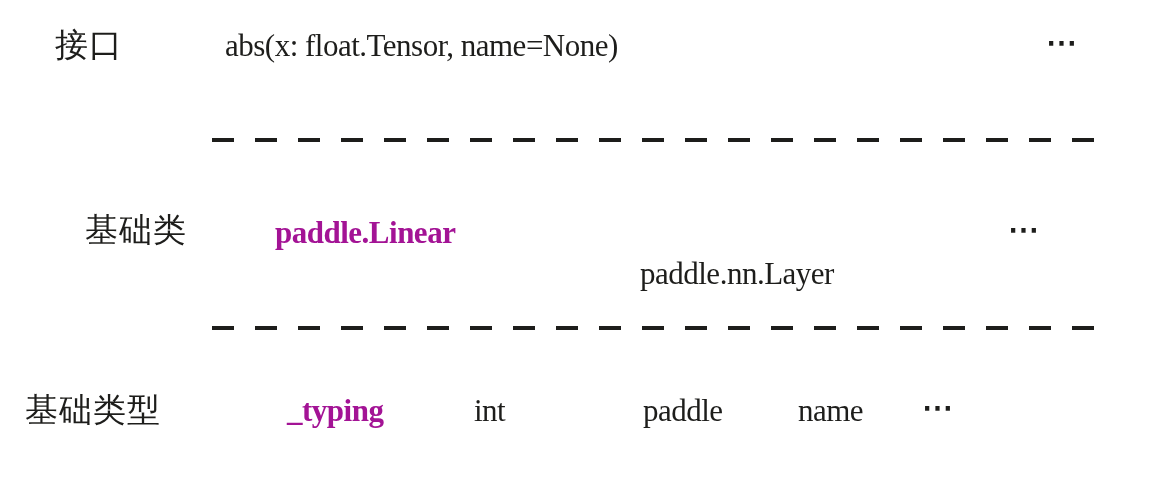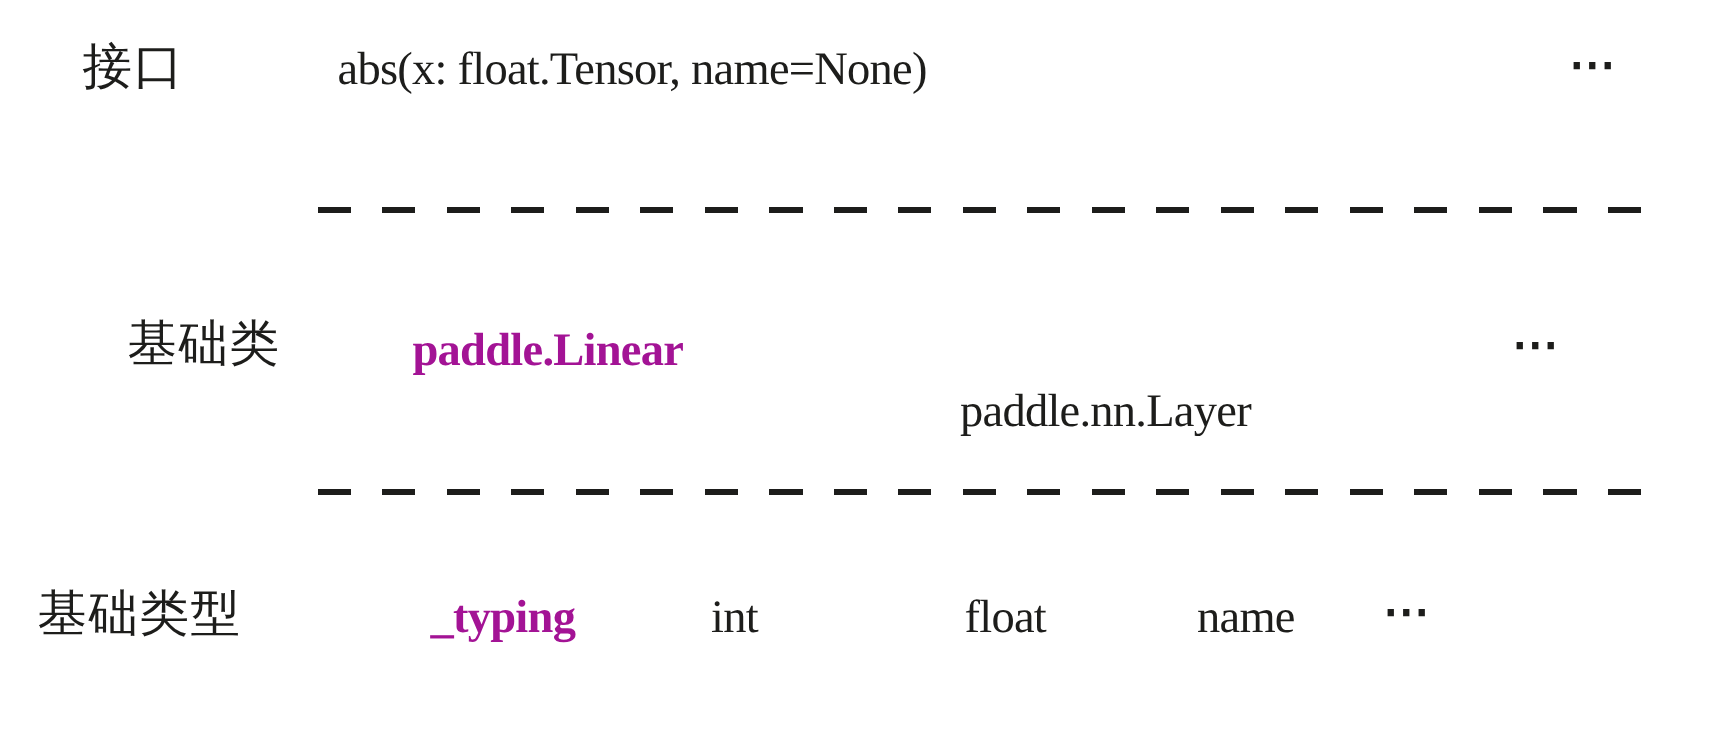--- a/index.html
+++ b/index.html
@@ -64,17 +64,17 @@
   <span class="txt label" style="left:38px;  top:212px;margin-left:47px;">基础类</span>
   <span class="txt accent" style="left:275px; top:215px;">paddle.Linear</span>
   <span class="txt" style="left:640px; top:215px;margin-top:41px;">paddle.nn.Layer</span>
   <span class="txt ellipsis" style="left:1008px; top:212px;">⋯</span>
 
   <div class="dash-line" style="top:326px;"></div>
 
   <span class="txt label" style="left:25px;  top:392px;">基础类型</span>
   <span class="txt accent" style="left:287px; top:393px;">_typing</span>
   <span class="txt" style="left:474px; top:393px;">int</span>
-  <span class="txt" style="left:643px; top:393px;">float</span>
+  <span class="txt" style="left:643px; top:393px;">paddle</span>
   <span class="txt" style="left:798px; top:393px;">name</span>
   <span class="txt ellipsis" style="left:922px; top:390px;">⋯</span>
 
 </div>
 
 </body></html>

